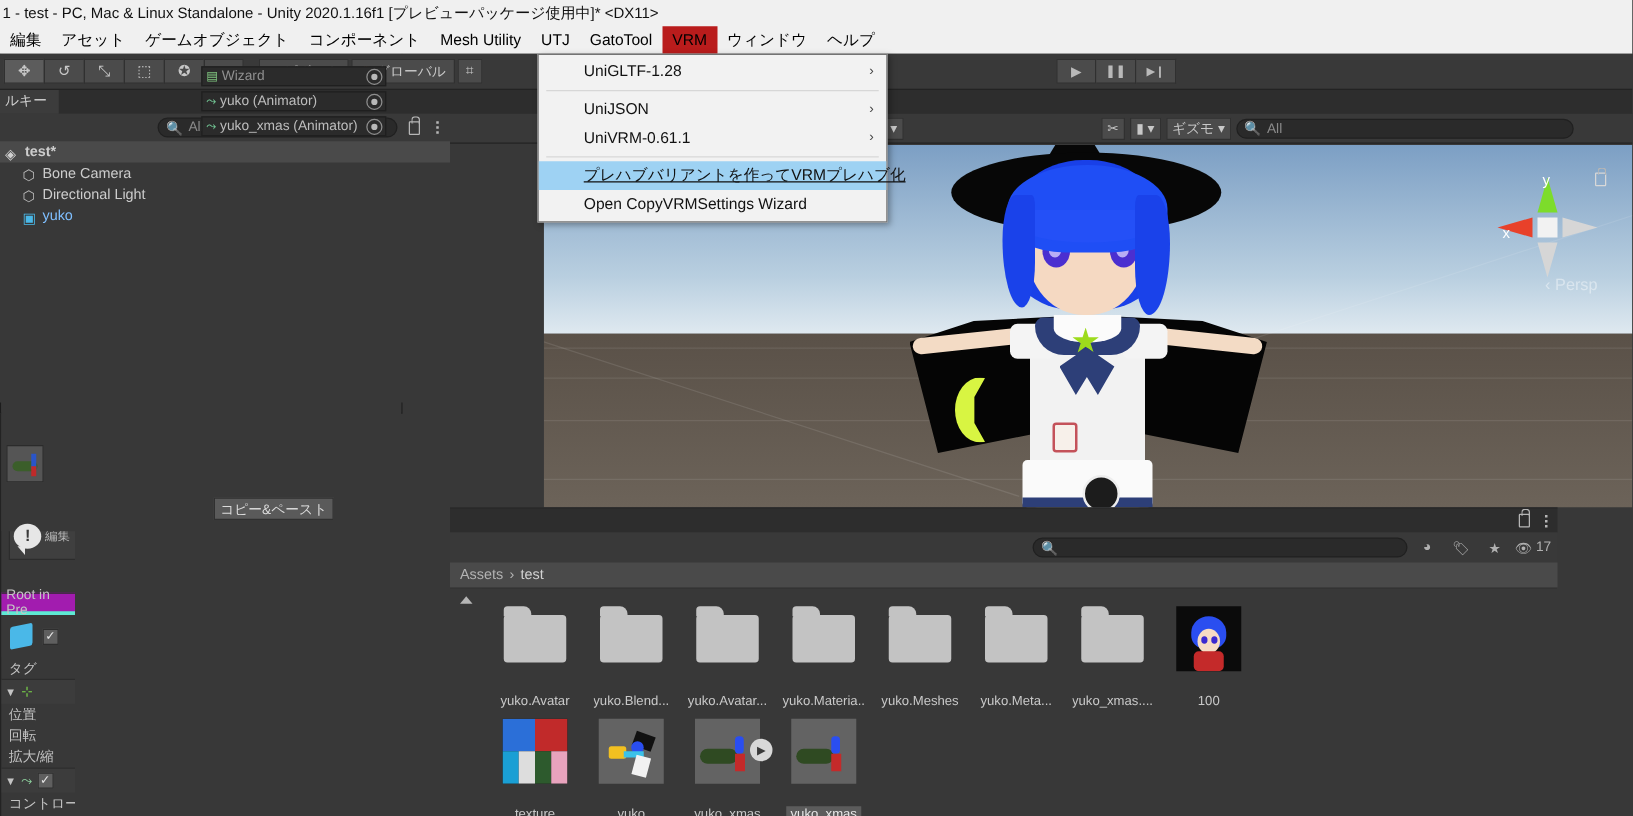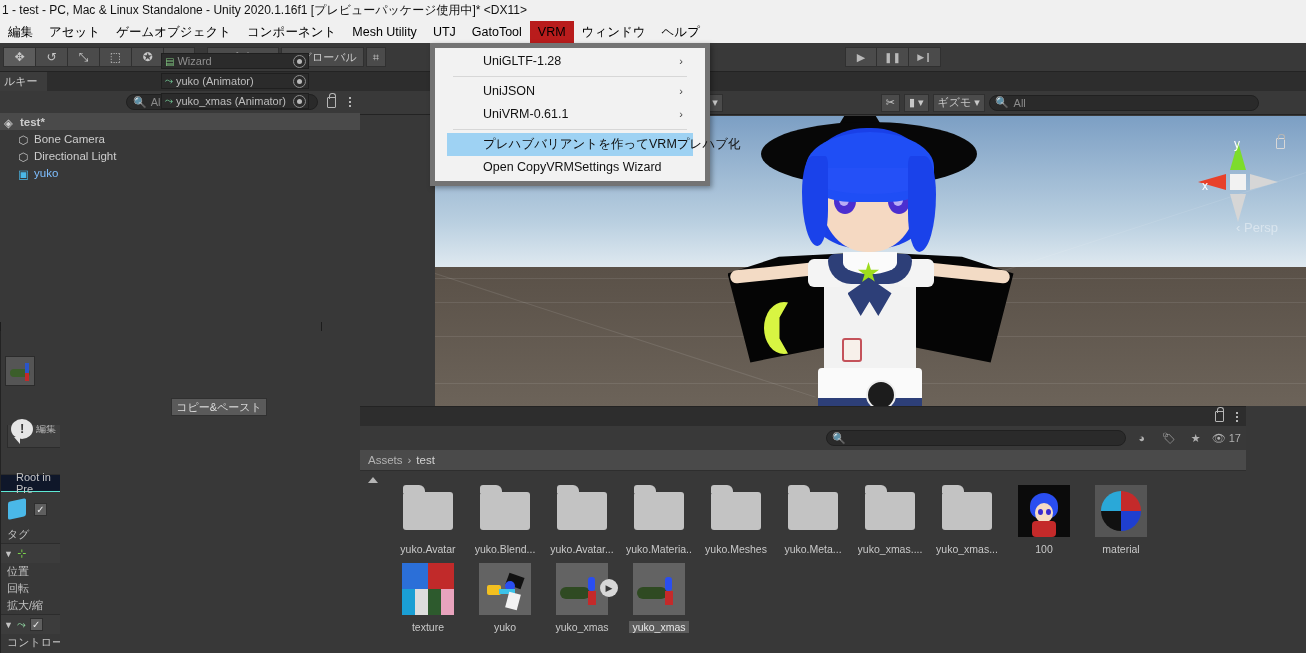--- a/index.html
+++ b/index.html
@@ -13,25 +13,25 @@
     white-space:nowrap; overflow:hidden; }
 
   
   .menubar { position:absolute; left:0; top:20px; width:1306px; height:23px;
     background:#f0f0f0; color:#000; display:flex; align-items:center; font-size:12.5px; }
   .menuitem { padding:3px 8px; white-space:nowrap; line-height:16px; }
   .menuitem.active { background:#b91c1c; }
 
   
   .dropdown { position:absolute; left:430px; top:43px; width:280px;
-    background:#f2f2f2; border:5px solid #737373; box-shadow:2px 2px 5px rgba(0,0,0,.35);
-    padding:2px 12px; z-index:50; }
+    background:#f2f2f2; border:1px solid #737373; box-shadow:2px 2px 5px rgba(0,0,0,.35);
+    padding:2px 0; z-index:50; }
   .dd-item { height:23px; line-height:23px; color:#111; font-size:12.5px;
     padding-left:36px; padding-right:20px; position:relative; white-space:nowrap; }
-  .dd-item.sel { background:#9ed2f3; }
+  .dd-item.sel { background:#9ed2f3;text-decoration:underline; }
   .dd-sep { height:1px; background:#d7d7d7; margin:3px 6px; }
   .dd-arrow { position:absolute; right:10px; top:0; font-size:11px; color:#444; }
 
   
   .toolbar { position:absolute; left:0; top:43px; width:1306px; height:29px;
     background:#393939; border-bottom:1px solid #232323; display:flex; align-items:center; }
   .tbtn { width:32px; height:20px; margin:0 0px; background:#4b4b4b; border:1px solid #303030;
     display:flex; align-items:center; justify-content:center; color:#c8c8c8; font-size:12px; }
   .tbtn.on { background:#5c5c5c; }
   .tgroup { display:flex; margin-left:3px; }
@@ -146,22 +146,22 @@
     padding-left:4px; font-size:11px; }
   .insp-headrow { height:50px; display:flex; align-items:flex-start; gap:4px; padding:6px 0 0 4px; }
   .insp-thumb { width:30px; height:30px; background:#555; border:1px solid #2b2b2b; position:relative;
     overflow:hidden; }
   .insp-warn { margin:10px 0 0 6px; width:54px; height:38px; background:#3f3f3f;
     border:1px solid #2c2c2c; display:flex; align-items:center; gap:3px; padding-left:3px; }
   .bubble { width:22px; height:20px; background:#e6e6e6; border-radius:50%; position:relative; }
   .bubble::after { content:""; position:absolute; left:3px; bottom:-5px; border-left:6px solid transparent;
     border-right:0 solid transparent; border-top:7px solid #e6e6e6; }
   .bubble span { position:absolute; left:9px; top:2px; color:#3a3a3a; font-weight:bold; font-size:13px; }
-  .insp-bar { height:18px; background:#0f172a; border-top:1px solid #2c2c2c;
-    border-bottom:1px solid #5eead4; display:flex; align-items:center; padding-left:15px; }
+  .insp-bar { height:18px; background:#a21caf; border-top:1px solid #2c2c2c;
+    border-bottom:3px solid #5eead4; display:flex; align-items:center; padding-left:4px; }
   .insp-row { height:17px; display:flex; align-items:center; padding-left:6px; font-size:11px;
     color:#c2c2c2; white-space:nowrap; }
   .insp-sect { height:20px; display:flex; align-items:center; gap:4px; padding-left:3px;
     background:#3c3c3c; border-top:1px solid #2c2c2c; }
   .chk { width:13px; height:13px; background:#5f5f5f; border:1px solid #2e2e2e;
     display:flex; align-items:center; justify-content:center; color:#e8e8e8; font-size:10px; }
 
   
   #wizard { left:0px; top:322px; width:322px; height:331px; background:#383838;
     border:1px solid #1c1c1c; z-index:30; }
@@ -201,21 +201,21 @@
     border-radius:8px; display:flex; align-items:center; padding:0 6px; gap:4px;
     color:#8a8a8a; font-size:11px; margin-left:auto; }
   .pj-ic { width:22px; height:17px; display:flex; align-items:center; justify-content:center;
     color:#b0b0b0; }
   .breadcrumb { height:21px; background:#4a4a4a; display:flex; align-items:center; gap:5px;
     padding-left:8px; font-size:11.5px; color:#d3d3d3; border-bottom:1px solid #2e2e2e; }
   .bc-dim { color:#b3b3b3; }
   .grid-area { position:absolute; left:26px; top:64px; right:0; bottom:0; overflow:hidden;
     padding-top:12px; }
   .asset-row { display:flex; gap:13px; padding-left:10px; margin-bottom:6px; }
-  .asset { width:64px; display:flex; flex-direction:column; align-items:center; gap:4px; }
+  .asset { width:64px; display:flex; flex-direction:column; align-items:center; gap:16px; }
   .asset-thumb { width:56px; height:56px; display:flex; align-items:center; justify-content:center;
     position:relative; }
   .folder { width:50px; height:38px; background:#c3c3c3; border-radius:3px; position:relative; }
   .folder::before { content:""; position:absolute; left:0; top:-7px; width:22px; height:8px;
     background:#c3c3c3; border-radius:3px 6px 0 0; }
   .asset-name { font-size:10.5px; color:#c9c9c9; max-width:66px; text-align:center;
     white-space:nowrap; overflow:hidden; }
   .asset-name.sel { background:#5c5c5c; padding:0 3px; color:#e8e8e8; }
   .thumb-img { width:52px; height:52px; background:#2a2a2a; position:relative; overflow:hidden; }
   .pj-sidebar { position:absolute; left:0; top:64px; width:26px; bottom:0; background:#383838; }
@@ -563,43 +563,29 @@
             <div class="asset-name">yuko.Meta...</div>
           </div>
           <div class="asset">
             <div class="asset-thumb">
               <div class="folder"></div>
             </div>
             <div class="asset-name">yuko_xmas....</div>
           </div>
           <div class="asset">
             <div class="asset-thumb">
-              <div class="folder"></div>
-            </div>
-            <div class="asset-name">yuko_xmas...</div>
-          </div>
-          <div class="asset">
-            <div class="asset-thumb">
               <div class="thumb-img" style="background: rgb(11, 11, 11);">
                 <div style="position:absolute;left:12px;top:8px;width:28px;height:26px;background:#2a4ef0;border-radius:50% 50% 40% 40%"></div>
                 <div style="position:absolute;left:17px;top:18px;width:18px;height:20px;background:#f6dcc4;border-radius:50%"></div>
                 <div style="position:absolute;left:20px;top:24px;width:5px;height:6px;background:#3a2ad0;border-radius:50%"></div>
                 <div style="position:absolute;left:28px;top:24px;width:5px;height:6px;background:#3a2ad0;border-radius:50%"></div>
                 <div style="position:absolute;left:14px;top:36px;width:24px;height:16px;background:#c42a2a;border-radius:4px"></div>
               </div>
             </div>
             <div class="asset-name">100</div>
-          </div>
-          <div class="asset">
-            <div class="asset-thumb">
-              <div class="thumb-img" style="background: rgb(85, 85, 85);">
-                <div style="position:absolute;left:6px;top:6px;width:40px;height:40px;border-radius:50%;background:conic-gradient(#c42a2a 0 25%,#1f3fd0 25% 50%,#111 50% 75%,#2aa8d8 75% 100%)"></div>
-              </div>
-            </div>
-            <div class="asset-name">material</div>
           </div>
         </div>
       <div class="asset-row" id="assets-row-2">
           <div class="asset">
             <div class="asset-thumb">
               <div class="thumb-img" style="background: rgb(34, 34, 34);">
                 <div style="position:absolute;left:0;top:0;width:26px;height:26px;background:#2b6fd8"></div>
                 <div style="position:absolute;left:26px;top:0;width:26px;height:26px;background:#c12a2a"></div>
                 <div style="position:absolute;left:0;top:26px;width:13px;height:26px;background:#1a9fd4"></div>
                 <div style="position:absolute;left:13px;top:26px;width:13px;height:26px;background:#ddd"></div>

